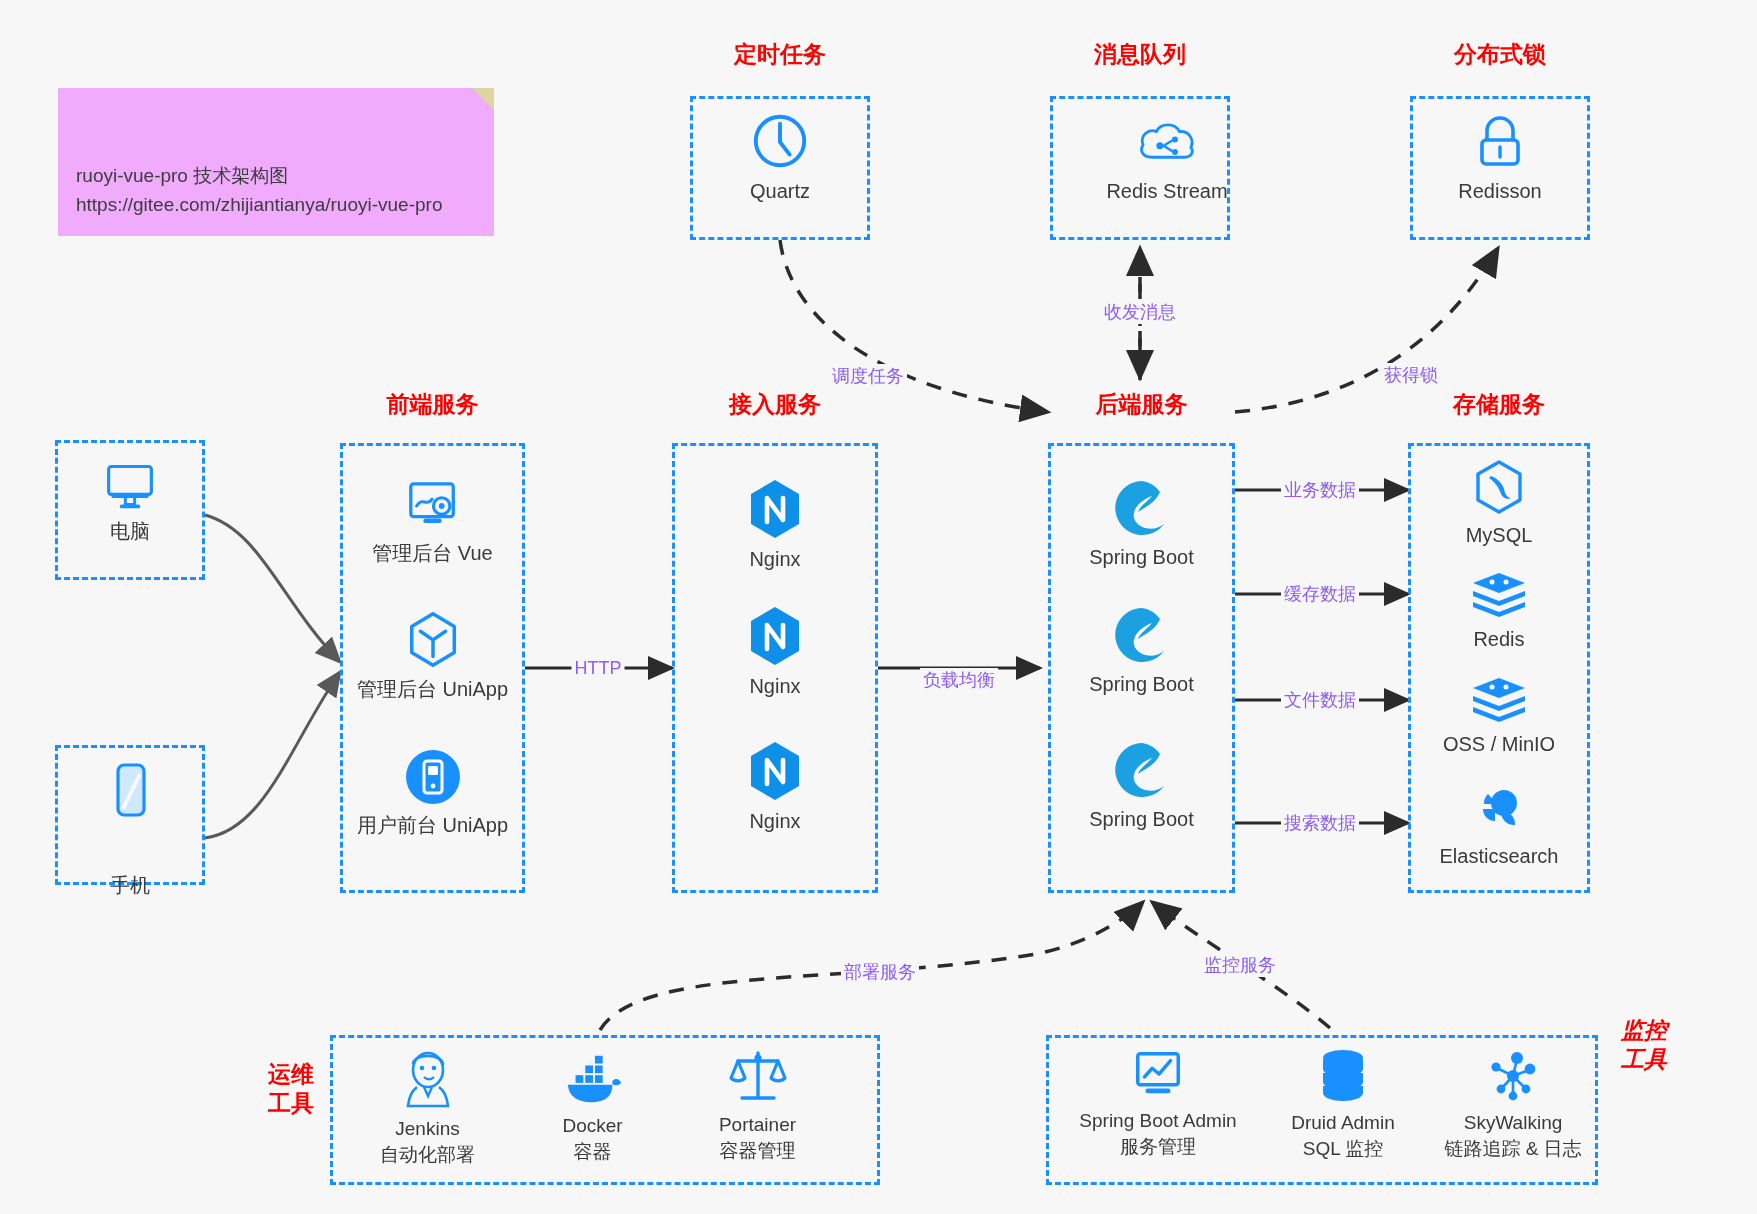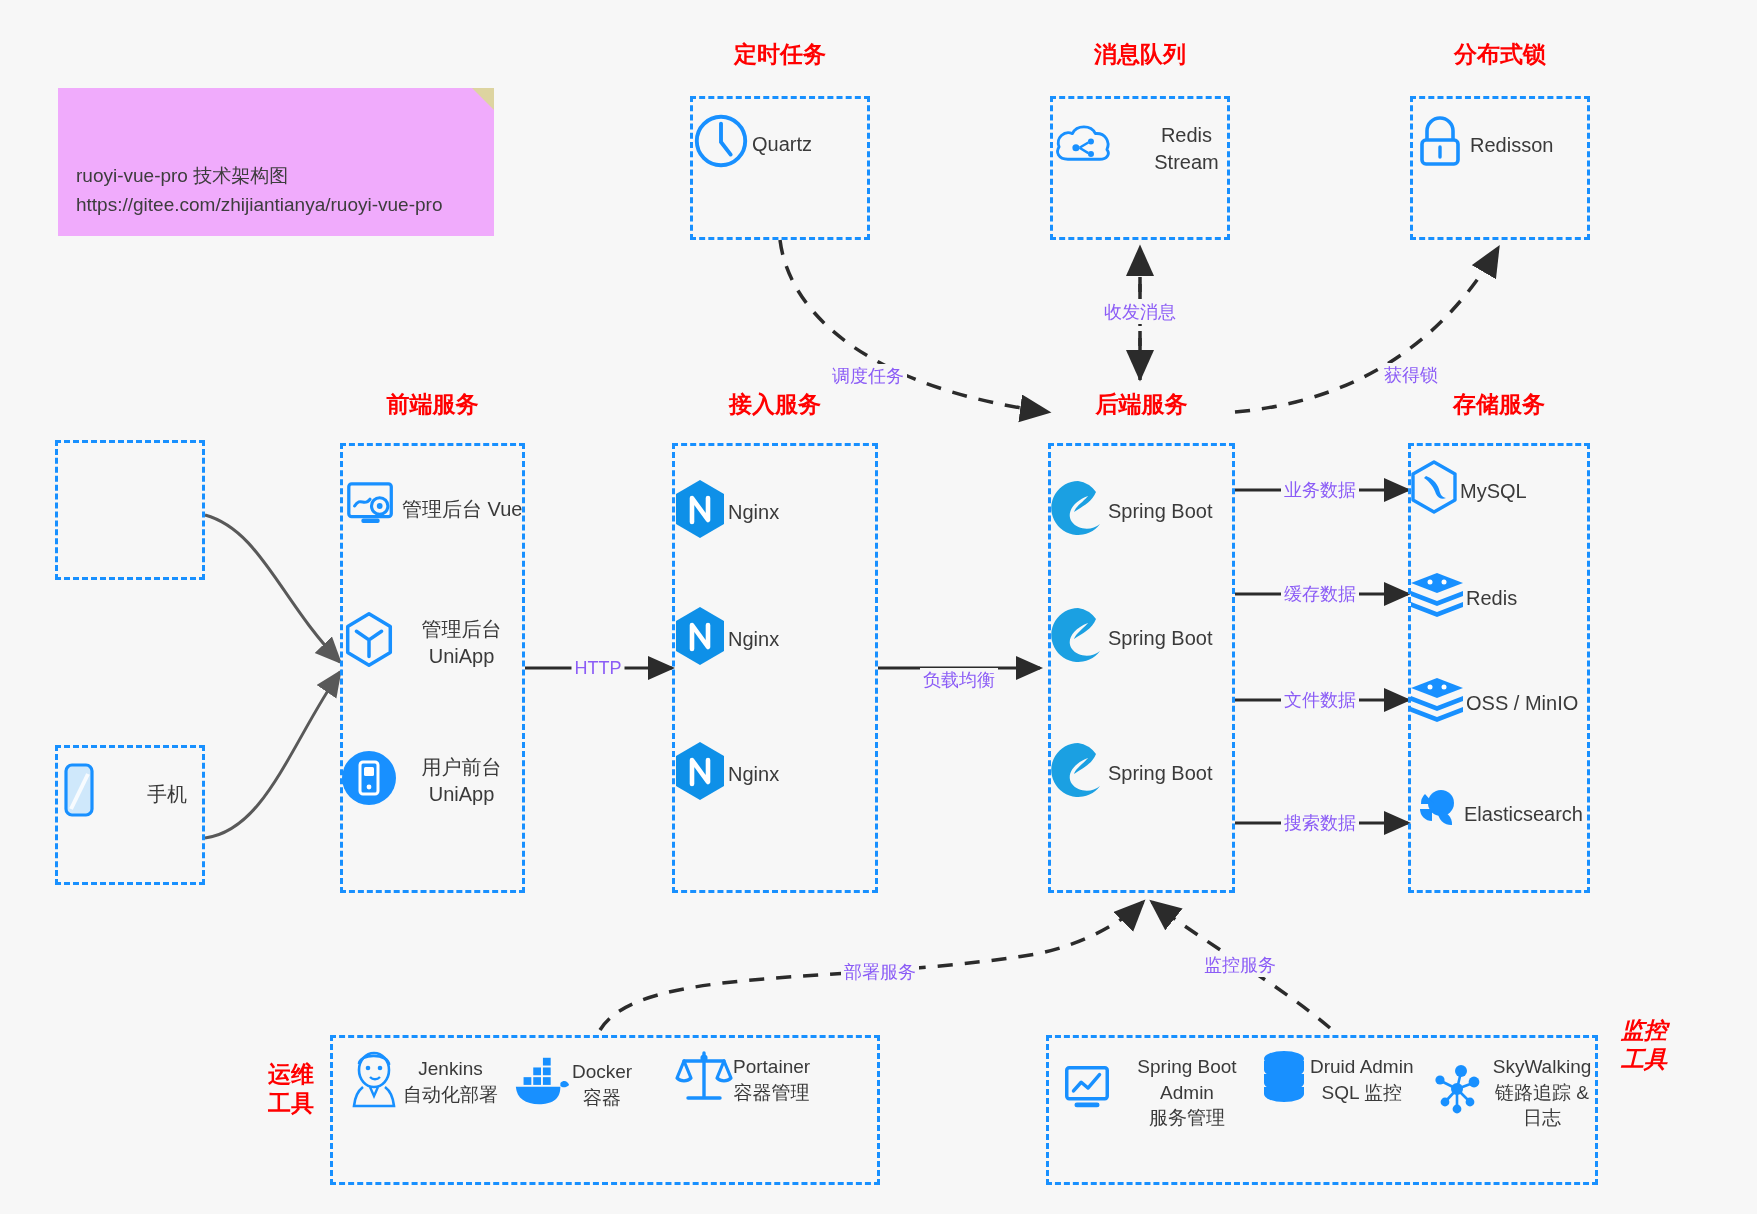--- a/index.html
+++ b/index.html
@@ -36,21 +36,21 @@
     color:#ff0000;
     font-weight:bold;
     font-size:23px;
     text-align:center;
     white-space:pre-line;
     line-height:1.25;
   }
 
   .node{
     position:absolute;
-    display:flex;flex-direction:row;align-items:center;justify-content:flex-start;
+    display:flex;flex-direction:column;align-items:center;justify-content:flex-start;
     text-align:center;
   }
   .node .ico{display:block;line-height:0;}
   .node .lbl{
     margin-top:6px;font-size:20px;color:#3a3a3a;white-space:pre-line;line-height:1.35;
   }
   .node .lbl.small{font-size:19px;}
 
   .edge-label{
     position:absolute;
@@ -139,21 +139,21 @@
       <svg width="62" height="62" viewBox="0 0 64 64">
           <circle cx="32" cy="32" r="25" fill="none" stroke="#1890ff" stroke-width="4"></circle>
           <path d="M32 14 L32 33 L42 46" fill="none" stroke="#1890ff" stroke-width="4" stroke-linecap="round"></path>
         </svg>
     </span>
     <span class="lbl">Quartz</span>
   </div>
 
   <div class="grp-title" style="left:1050px;top:40px;width:180px;">消息队列</div>
   <div class="group" style="left:1050px;top:96px;width:180px;height:144px;"></div>
-  <div class="node" style="left:1052px;top:116px;width:180px;gap:27px;">
+  <div class="node" style="left:1077px;top:116px;width:180px;">
     <span class="ico">
       <svg width="62" height="56" viewBox="0 0 70 58">
         <path d="M18 44 C 7 44 4 36 8 30 C 4 20 14 11 23 15 C 28 5 44 5 49 15 C 60 14 66 24 62 33 C 66 38 62 44 54 44 Z" fill="none" stroke="#1890ff" stroke-width="3.2" stroke-linejoin="round"></path>
         <circle cx="27" cy="31" r="4" fill="#1890ff"></circle>
           <circle cx="44" cy="24" r="3.4" fill="#1890ff"></circle>
           <circle cx="44" cy="38" r="3.4" fill="#1890ff"></circle>
         <path d="M31 31 L41 25 M31 31 L41 37" stroke="#1890ff" stroke-width="2.8"></path>
       </svg>
     </span>
     <span class="lbl">Redis Stream</span>
@@ -166,20 +166,31 @@
       <svg width="60" height="60" viewBox="0 0 60 60">
         <path d="M17 28 L17 19 A13 13 0 0 1 43 19 L43 28" fill="none" stroke="#1890ff" stroke-width="3.6"></path>
         <rect x="12" y="28" width="36" height="24" rx="4" fill="none" stroke="#1890ff" stroke-width="3.6"></rect>
         <path d="M30 35 L30 45" stroke="#1890ff" stroke-width="3.4" stroke-linecap="round"></path>
       </svg>
     </span>
     <span class="lbl">Redisson</span>
   </div>
 
   <div class="group" style="left:55px;top:440px;width:150px;height:140px;"></div>
+  <div class="node" style="left:55px;top:460px;width:150px;">
+    <span class="ico">
+      <svg width="58" height="52" viewBox="0 0 62 56">
+        <rect x="8" y="7" width="46" height="30" rx="3" fill="none" stroke="#1890ff" stroke-width="3.4"></rect>
+        <rect x="11" y="36" width="40" height="5" rx="2" fill="#1890ff"></rect>
+        <path d="M26 41 L26 48 L36 48 L36 41" fill="none" stroke="#1890ff" stroke-width="3.2"></path>
+        <rect x="20" y="48" width="22" height="4" rx="2" fill="#1890ff"></rect>
+      </svg>
+    </span>
+    <span class="lbl">电脑</span>
+  </div>
 
   <div class="group" style="left:55px;top:745px;width:150px;height:140px;"></div>
   <div class="node" style="left:55px;top:762px;width:150px;gap:46px;">
     <span class="ico">
       <svg width="46" height="58" viewBox="0 0 46 58">
         <rect x="11" y="3" width="26" height="50" rx="6" fill="#cfe8fb" stroke="#1890ff" stroke-width="3.2"></rect>
         <path d="M16 47 L33 12" stroke="#ffffff" stroke-width="4" opacity="0.85"></path>
       </svg>
     </span>
     <span class="lbl">手机</span>

